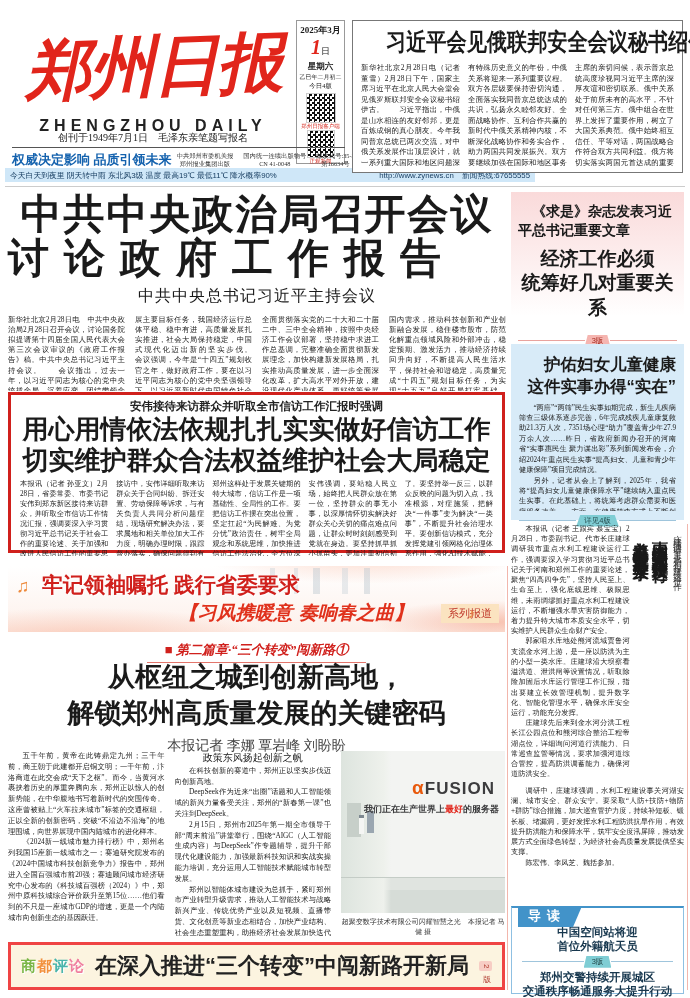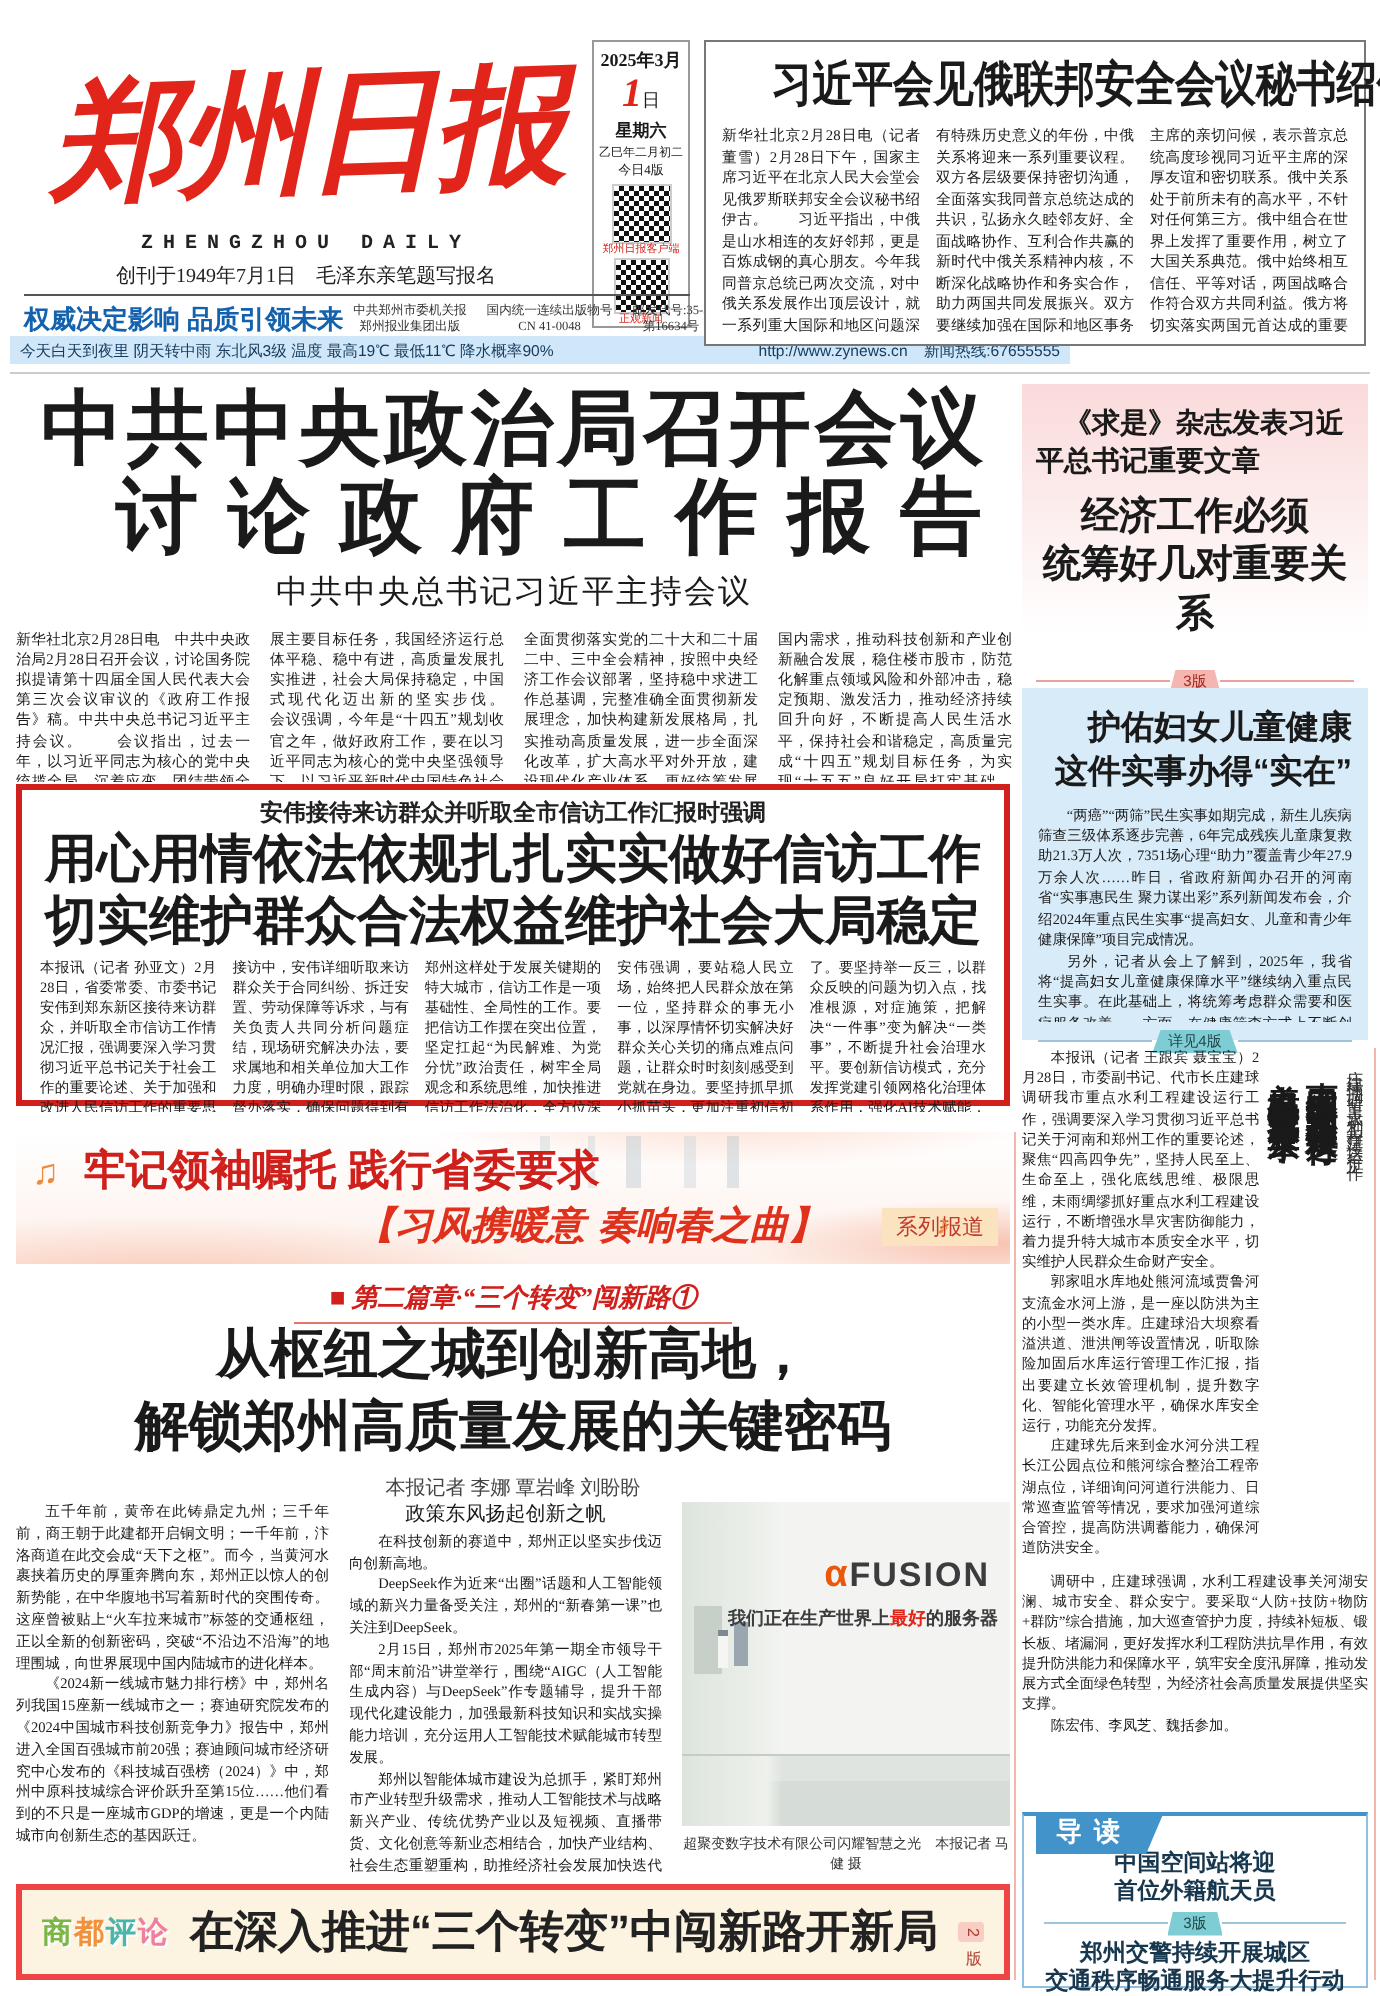--- a/index.html
+++ b/index.html
@@ -6,22 +6,22 @@
   .page{position:relative;width:690px;height:998px;background:#fff;margin:0 auto;overflow:hidden;
         font-family:"Liberation Serif","DejaVu Serif",serif;color:#1a1a1a;}
   .abs{position:absolute;}
   .just{text-align:justify;text-justify:inter-ideograph;}
 
   
   .logo{left:14px;top:16px;width:278px;height:102px;text-align:center;}
   .logo-title{font-size:66px;line-height:100px;font-weight:bold;color:#e1251b;
               font-style:italic;letter-spacing:-2px;transform:rotate(-2deg);display:inline-block;
               font-family:"DejaVu Serif",serif;}
-  .logo-en{left:14px;top:117px;width:278px;text-align:center;font-size:10px;letter-spacing:5px;
-           color:#222;font-family:Liberation Mono, monospace;font-weight:bold;}
+  .logo-en{left:14px;top:117px;width:278px;text-align:center;font-size:16px;letter-spacing:5px;
+           color:#222;font-family:Liberation Sans, sans-serif;font-weight:bold;}
   .founding{left:14px;top:131px;width:278px;text-align:center;font-size:10px;color:#222;}
   .mast-row{left:12px;top:147px;width:333px;height:19px;border-top:1px solid #555;
             display:flex;align-items:center;gap:5px;padding-top:2px;}
   .mast-slogan{font-size:13px;font-weight:bold;color:#1462ae;font-family:"Liberation Sans",sans-serif;white-space:nowrap;}
   .mast-stack{font-size:6.3px;line-height:1.25;color:#333;text-align:center;white-space:nowrap;}
   .mast-div{width:1px;height:14px;background:#999;}
   .weather{left:5px;top:168px;width:520px;height:14px;background:#cfe7f8;display:flex;
            justify-content:space-between;align-items:center;padding:0 5px;font-size:7.8px;color:#143a5e;
            font-family:"Liberation Sans",sans-serif;}
   .datebox{left:296px;top:20px;width:49px;height:144px;border:1px solid #999;text-align:center;
@@ -44,21 +44,21 @@
             font-family:"Liberation Sans",sans-serif;transform:scaleX(.84);transform-origin:center;}
   .shoigu-cols{display:flex;gap:8px;margin-top:5px;height:104px;overflow:hidden;}
   .shoigu-cols div{flex:1;font-size:7.4px;line-height:1.42;}
 
   .top-rule{left:5px;top:186px;width:680px;border-top:1px solid #ccc;}
 
   
   .pol{left:8px;top:192px;width:498px;}
   .pol-h1{text-align:center;font-size:41px;font-weight:bold;letter-spacing:2px;line-height:1.08;
           font-family:"Liberation Sans",sans-serif;}
-  .pol-h2{text-align:right;font-size:41px;font-weight:bold;letter-spacing:15px;line-height:1.08;
+  .pol-h2{text-align:left;font-size:41px;font-weight:bold;letter-spacing:15px;line-height:1.08;
           font-family:"Liberation Sans",sans-serif;}
   .pol-sub{text-align:center;font-size:16px;margin-top:5px;letter-spacing:1px;}
   .pol-cols{display:flex;gap:10px;margin-top:8px;height:76px;overflow:hidden;}
   .pol-cols div{flex:1;font-size:7.4px;line-height:1.38;}
 
   
   .qiushi{left:511px;top:192px;width:173px;height:146px;box-sizing:border-box;padding:10px 7px 0;
           background:linear-gradient(180deg,#fadada,#fff 85%);}
   .qiushi-kicker{font-size:14px;font-weight:bold;line-height:1.35;text-indent:1em;
                  font-family:"Liberation Sans",sans-serif;}
@@ -127,21 +127,21 @@
                 color:#e0311c;font-family:"DejaVu Serif",serif;}
   .series-tag{position:absolute;right:6px;top:38px;font-size:11px;color:#c0392b;background:#fbe3c0;
               padding:2px 7px;font-family:"Liberation Sans",sans-serif;}
 
   
   .chapter{left:8px;top:640px;width:497px;text-align:center;}
   .chapter span{display:inline-block;font-size:13px;font-weight:bold;font-style:italic;color:#d0201c;
                 border-bottom:1px solid #e3756b;padding:0 18px 3px;}
   .hub-h{left:8px;top:660px;width:497px;text-align:center;font-size:27px;font-weight:bold;line-height:1.32;
          font-family:"Liberation Sans",sans-serif;}
-  .hub-byline{left:8px;top:737px;width:497px;text-align:center;font-size:10px;color:#444;}
+  .hub-byline{left:8px;top:737px;width:497px;text-align:center;font-size:14px;color:#444;}
   .hub-cols{left:8px;top:751px;width:497px;height:186px;display:flex;gap:10px;}
   .hub-col{flex:1;font-size:7.3px;line-height:1.48;overflow:hidden;}
   .hub-col p{margin:0;text-indent:2em;}
   .hub-sub{text-align:center;font-weight:normal;font-size:10px;margin:0 0 3px;text-indent:0 !important;
            font-family:"Liberation Sans",sans-serif;}
   .photo-wrap{width:164px;flex:none;}
   .photo{position:relative;width:164px;height:162px;overflow:hidden;
          background:linear-gradient(180deg,#f3f4f2 0 78%,#e0e4e0 78% 86%,#d6dcd7 86%);}
   .photo-floorline{position:absolute;left:0;top:78%;width:100%;height:1px;background:#c4ccc6;}
   .factory{position:absolute;left:0;top:0;width:50px;height:100%;

